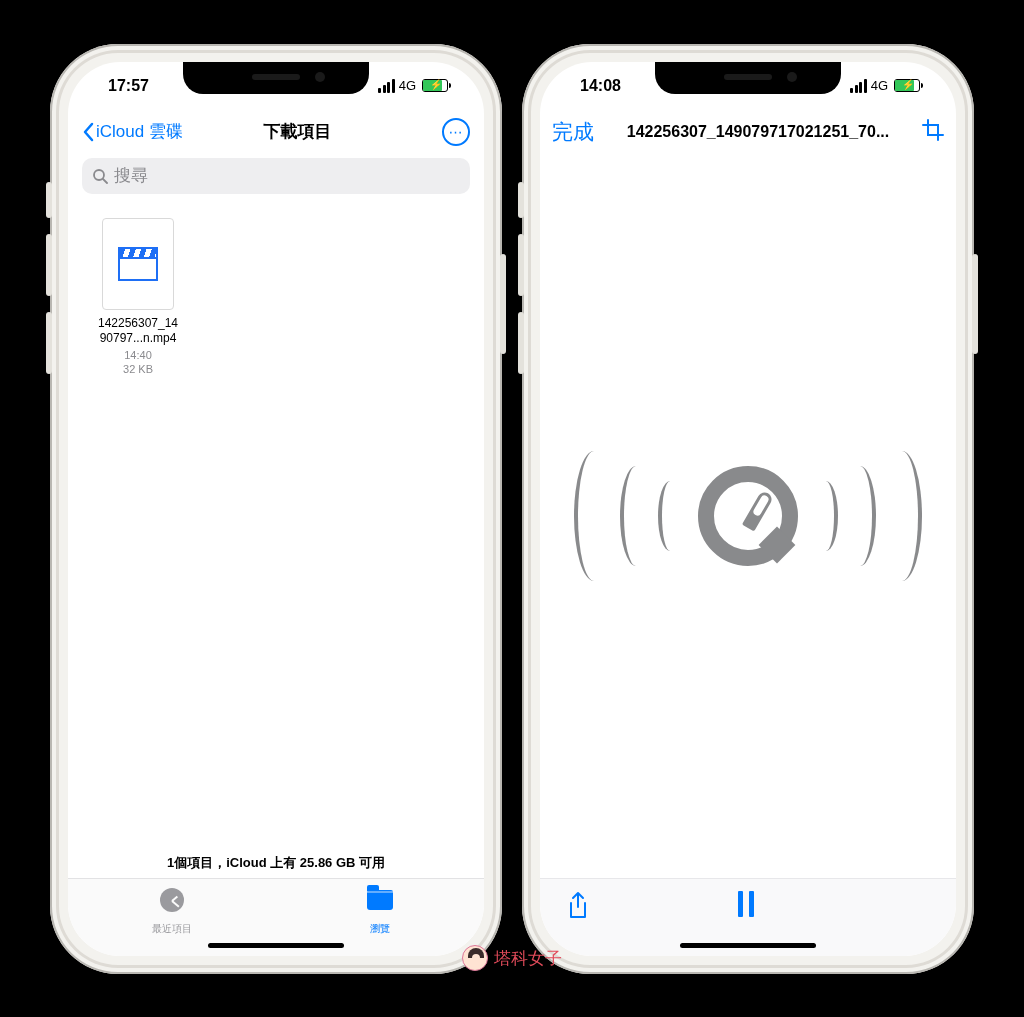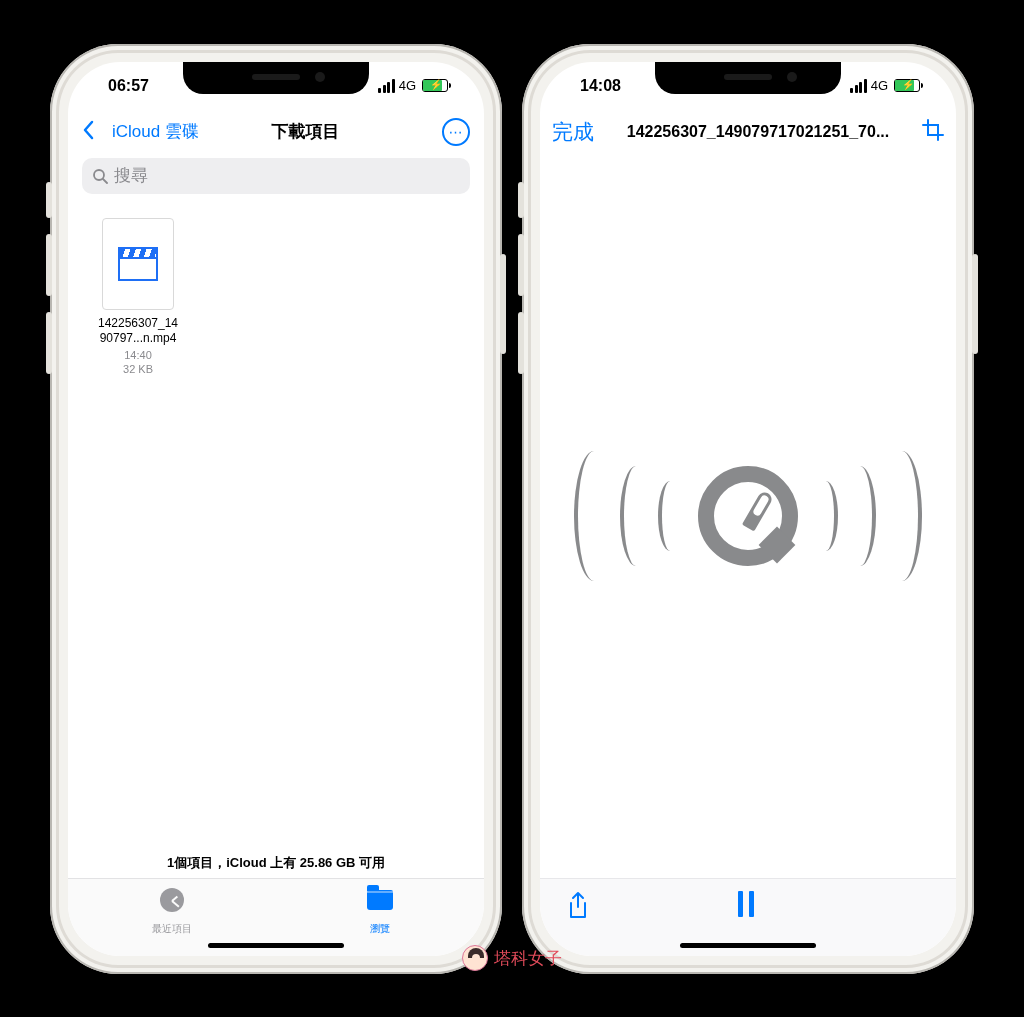--- a/index.html
+++ b/index.html
@@ -52,21 +52,21 @@
 .battery {
   width: 26px; height: 13px; border: 1.5px solid #000; border-radius: 3px;
   position: relative; margin-left: 2px;
 }
 .battery::after { content:""; position:absolute; right:-4px; top:3px; width:2px; height:5px; background:#000; border-radius:0 2px 2px 0; }
 .battery .fill { width: 80%; height: 100%; background: #33c759; border-radius: 1px; position: relative; }
 .battery .bolt { position:absolute; left:7px; top:-1px; font-size:10px; color:#fff; }
 
 
 .nav-bar { height: 44px; display:flex; align-items:center; justify-content:space-between; padding: 0 14px; }
-.back { display:flex; color:#007aff; font-size:17px; gap:18px; }
+.back { display:flex; align-items:center; color:#007aff; font-size:17px; gap:2px; }
 .chev { width:12px; height:20px; }
 .nav-title { font-size:17px; font-weight:600; color:#000; flex:1; text-align:center; margin-left:-30px; }
 .more-btn { width:28px; height:28px; border:2px solid #007aff; border-radius:50%; display:flex; align-items:center; justify-content:center; color:#007aff; font-size:14px; letter-spacing:1px; }
 
 .search-box {
   margin: 4px 14px 12px; height: 36px; background:#eeeef0; border-radius:10px;
   display:flex; align-items:center; gap:6px; padding:0 10px; color:#8a8a8e; font-size:17px;
 }
 .mag { width:16px; height:16px; }
 
@@ -148,21 +148,21 @@
 
   <div class="phone">
     <div class="side-btn silent"></div>
     <div class="side-btn vol1"></div>
     <div class="side-btn vol2"></div>
     <div class="side-btn power"></div>
     <div class="screen">
       <div class="notch"></div>
 
       <div class="status-bar">
-        <span>06:57</span>
+        <span>17:57</span>
         <div class="right">
           <div class="sig-bars">
               <span></span>
               <span></span>
               <span></span>
               <span></span>
             </div>
           <span class="net">4G</span>
           <div class="battery">
               <div class="fill">

